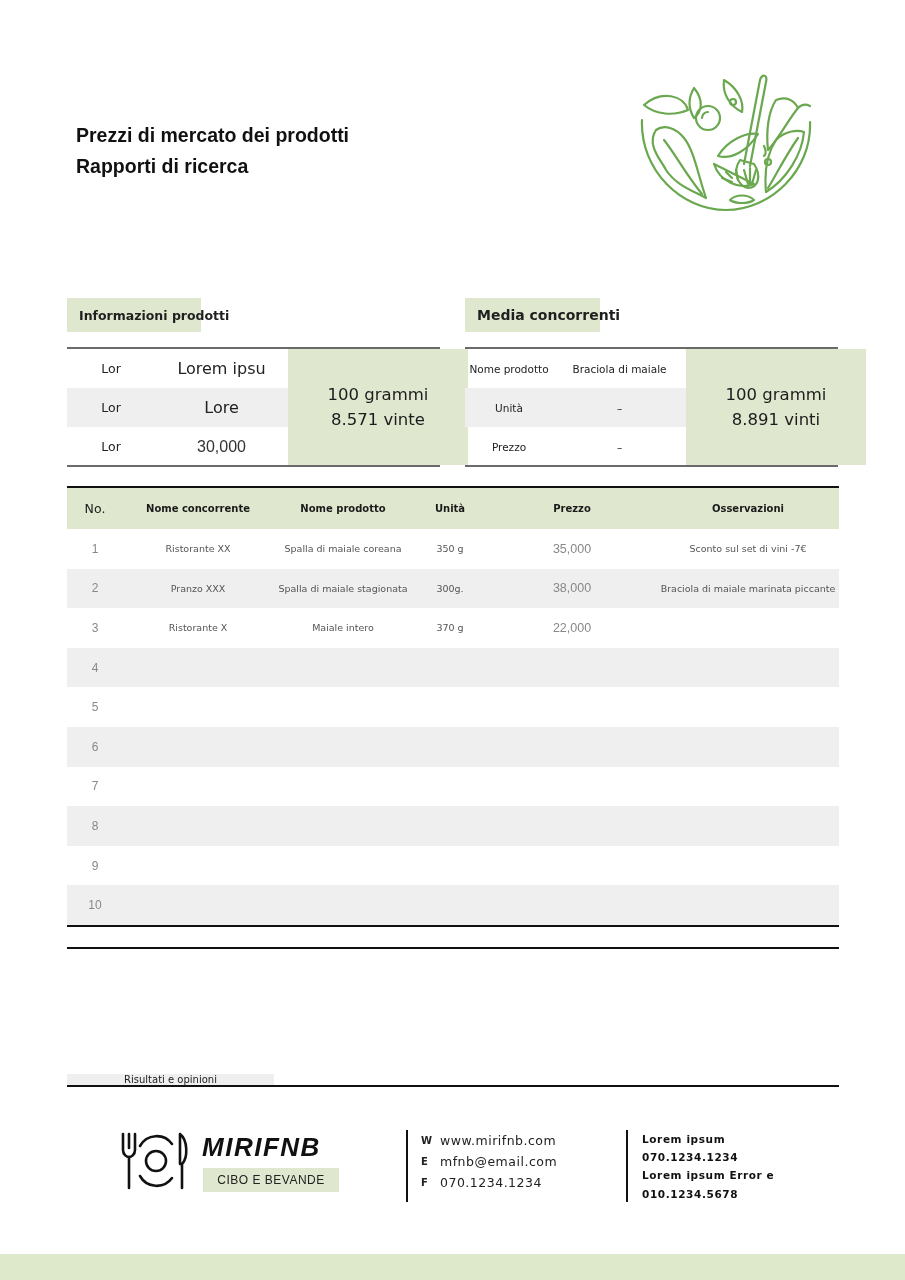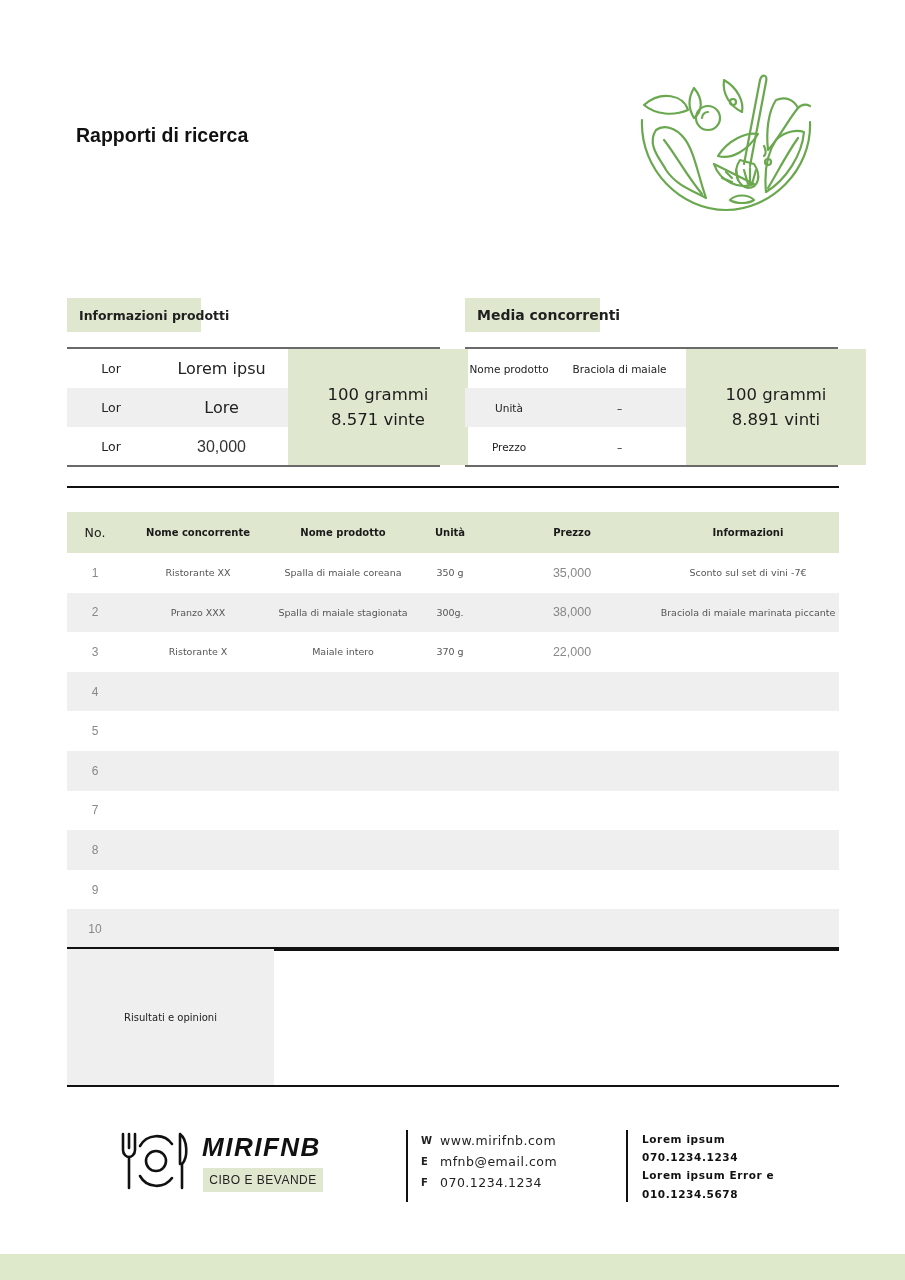--- a/index.html
+++ b/index.html
@@ -24,55 +24,56 @@
   .mini .row .c1 { width: 88px; text-align: center; }
   .mini .row .c2 { flex: 1; text-align: center; }
   .mini-left .row .c1 { font-size: 12.5px; }
   .mini-left .row .c2 { font-size: 16px; }
   .mini-left .row .c2.big { font-size: 16px; color: #333; font-family: "Liberation Sans", sans-serif; }
   .mini-right .row .c1 { font-size: 10.5px; }
   .mini-right .row .c2 { font-size: 10.5px; }
   .mini .green { position: absolute; left: 221px; top: 0; width: 180px; height: 116px; background: #dfe8cf; display: flex; flex-direction: column; align-items: center; justify-content: center; font-size: 16.5px; line-height: 25px; color: #1c1c1c; }
 
   .main-table { position: absolute; left: 67px; top: 486px; width: 772px; border-top: 2px solid #111; border-bottom: 2px solid #111; }
-  .mt-head { height: 41px; background: #dfe8cf; display: flex; align-items: center; font-size: 10px; font-weight: bold; color: #1a1a1a; margin-top: 24px; }
+  .mt-head { height: 41px; background: #dfe8cf; display: flex; align-items: center; font-size: 10px; font-weight: bold; color: #1a1a1a; }
   .mt-row { height: 39.6px; display: flex; align-items: center; font-size: 9.5px; color: #555; }
   .mt-row.alt { background: #efefef; }
   .col-no { width: 56px; text-align: center; }
   .mt-head .col-no { font-size: 12.5px; font-weight: normal; }
   .mt-row .col-no { font-size: 12px; color: #888; font-family: "Liberation Sans", sans-serif; }
   .col-comp { width: 150px; text-align: center; }
   .col-prod { width: 140px; text-align: center; }
   .col-unit { width: 74px; text-align: center; }
   .col-price { width: 170px; text-align: center; }
   .mt-row .col-price { font-size: 12.5px; color: #888; font-family: "Liberation Sans", sans-serif; }
   .col-obs { flex: 1; text-align: center; white-space: nowrap; }
 
-  .results { position: absolute; left: 67px; top: 947px; width: 772px; height: 140px; border-top: 2px solid #111; border-bottom: 2px solid #111; display: flex; }
+  .results { position: absolute; left: 67px; top: 947px; width: 772px; height: 140px; border-top: 2px solid #111; border-bottom: 2px solid #111; display: flex; align-items: flex-end; }
   .results .label { width: 207px; background: #efefef; display: flex; align-items: center; justify-content: center; font-size: 10px; color: #222; }
   .results .content { flex: 1; }
 
   .brand { position: absolute; left: 120px; top: 1130px; }
   .brand-icon { position: absolute; left: 0; top: 0; width: 70px; height: 62px; }
   .brand-name { position: absolute; left: 82px; top: 2px; font-family: "Liberation Sans", sans-serif; font-weight: bold; font-size: 26px; letter-spacing: 1.5px; color: #111; font-style: italic; }
-  .brand-sub { position: absolute; left: 83px; top: 38px; width: 120px; height: 24px; background: #dfe8cf; font-family: "Liberation Sans", sans-serif; font-size: 12px; letter-spacing: 0.5px; display: flex; align-items: center; justify-content: center; color: #222; white-space: nowrap; }
+  .brand-sub { position: absolute; left: 83px; top: 38px; width: 136px; height: 24px; background: #dfe8cf; font-family: "Liberation Sans", sans-serif; font-size: 12px; letter-spacing: 0.5px; display: flex; align-items: center; justify-content: center; color: #222; white-space: nowrap; }
 
   .contact { position: absolute; left: 406px; top: 1130px; height: 72px; border-left: 2px solid #111; padding-left: 13px; }
   .contact .line { display: flex; align-items: center; height: 21px; font-size: 12.5px; color: #222; letter-spacing: 0.5px; }
   .contact .key { width: 19px; font-weight: bold; font-size: 10px; }
 
   .extra { position: absolute; left: 626px; top: 1130px; height: 72px; border-left: 2px solid #111; padding-left: 14px; font-weight: bold; }
   .extra .line { height: 18.2px; font-size: 10.5px; letter-spacing: 0.6px; color: #111; display: flex; align-items: center; white-space: nowrap; }
 
   .bottom-bar { position: absolute; left: 0; top: 1254px; width: 905px; height: 26px; background: #dee8cb; }
 </style>
 </head>
 <body>
 
 <div class="title">
+  <div>Prezzi di mercato dei prodotti</div>
   <div>Rapporti di ricerca</div>
 </div>
 
 <svg class="logo-art" viewBox="0 0 180 155" fill="none" stroke="#6aa84f" stroke-width="2.2" stroke-linecap="round" stroke-linejoin="round">
   <path d="M6 60 C 4 110, 45 150, 90 150 C 135 150, 176 110, 174 62"></path>
   <path d="M8 45 C 25 30, 48 35, 52 50 C 38 56, 20 55, 8 45 Z"></path>
   <path d="M58 28 C 68 40, 66 52, 58 58 C 52 48, 52 38, 58 28 Z"></path>
   <path d="M88 20 C 102 28, 108 42, 106 52 C 94 46, 86 34, 88 20 Z"></path>
   <circle cx="72" cy="58" r="12"></circle>
   <path d="M66 58 A 6 6 0 0 1 72 52"></path>
@@ -141,21 +142,21 @@
   </div>
 </div>
 
 <div class="main-table">
   <div class="mt-head">
     <span class="col-no">No.</span>
     <span class="col-comp">Nome concorrente</span>
     <span class="col-prod">Nome prodotto</span>
     <span class="col-unit">Unità</span>
     <span class="col-price">Prezzo</span>
-    <span class="col-obs">Informazioni</span>
+    <span class="col-obs">Osservazioni</span>
   </div>
   <div id="mt-body">
       <div class="mt-row">
         <span class="col-no">1</span>
         <span class="col-comp">Ristorante XX</span>
         <span class="col-prod">Spalla di maiale coreana</span>
         <span class="col-unit">350 g</span>
         <span class="col-price">35,000</span>
         <span class="col-obs">Sconto sul set di vini -7€</span>
       </div>

